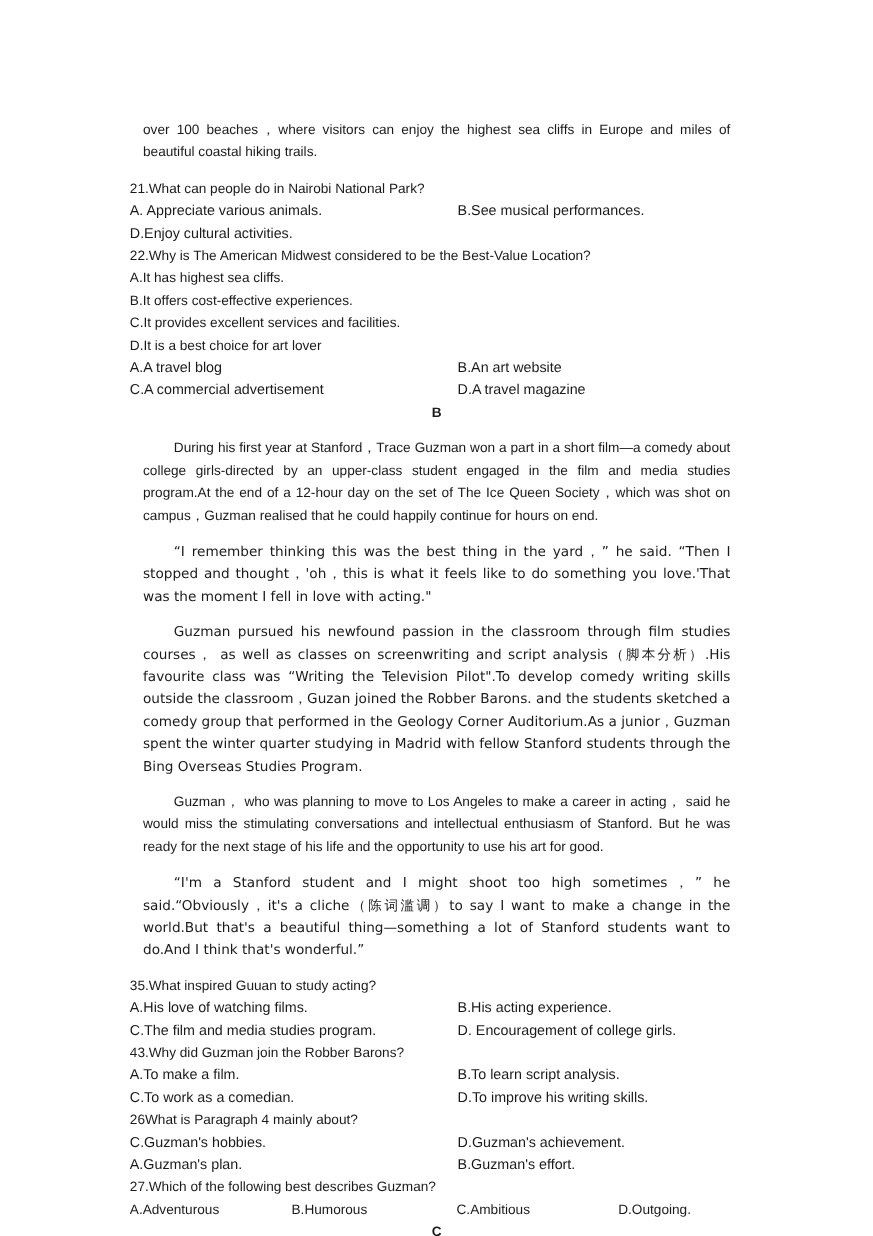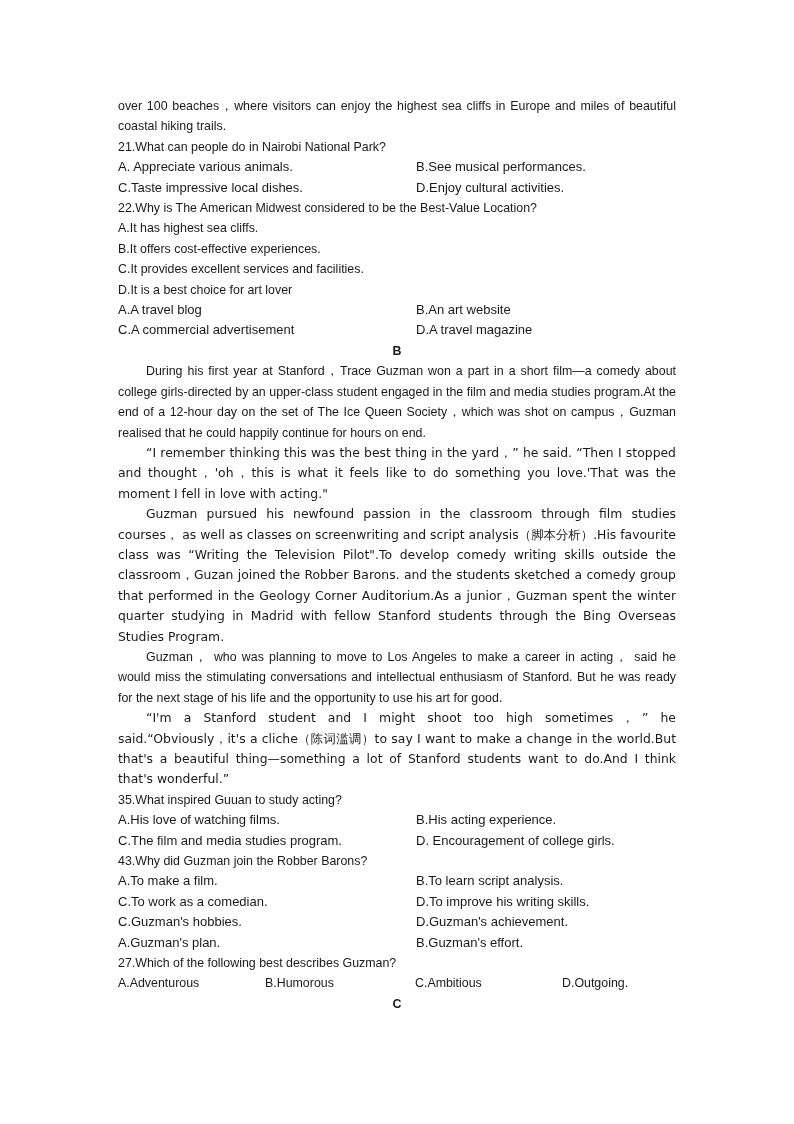--- a/index.html
+++ b/index.html
@@ -23,21 +23,21 @@
   }
   .content {
     width: 558px;
   }
   
   .para {
     font-size: 12.4px;
     line-height: 20.4px;
     text-align: justify;
     text-justify: inter-word;
-    margin: 0;
+    margin: 12px;
     text-indent: 28px;
   }
   .para.cont {
     text-indent: 0;
   }
   .line {
     font-size: 12.4px;
     line-height: 20.4px;
     margin: 0;
     white-space: nowrap;
@@ -82,21 +82,20 @@
   <div class="content">
 
     <p class="para cont">over 100 beaches，where visitors can enjoy the highest sea cliffs in Europe and miles of beautiful coastal hiking trails.</p>
 
     <p class="qline">21.What can people do in Nairobi National Park?</p>
     <div class="opt-row">
       <span class="col-a">A. Appreciate various animals.</span>
       <span class="col-b">B.See musical performances.</span>
     </div>
     <div class="opt-row">
-      <span class="col-a">C.Taste impressive local dishes.</span>
       <span class="col-b">D.Enjoy cultural activities.</span>
     </div>
 
     <p class="qline">22.Why is The American Midwest considered to be the Best-Value Location?</p>
     <p class="line">A.It has highest sea cliffs.</p>
     <p class="line">B.It offers cost-effective experiences.</p>
     <p class="line">C.It provides excellent services and facilities.</p>
     <p class="line">D.It is a best choice for art lover</p>
 
     <div class="opt-row">
@@ -129,20 +128,21 @@
     <p class="qline">43.Why did Guzman join the Robber Barons?</p>
     <div class="opt-row">
       <span class="col-a">A.To make a film.</span>
       <span class="col-b">B.To learn script analysis.</span>
     </div>
     <div class="opt-row">
       <span class="col-a">C.To work as a comedian.</span>
       <span class="col-b">D.To improve his writing skills.</span>
     </div>
 
+    <p class="qline">26What is Paragraph 4 mainly about?</p>
     <div class="opt-row">
       <span class="col-a">C.Guzman's hobbies.</span>
       <span class="col-b">D.Guzman's achievement.</span>
     </div>
     <div class="opt-row">
       <span class="col-a">A.Guzman's plan.</span>
       <span class="col-b">B.Guzman's effort.</span>
     </div>
 
     <p class="qline">27.Which of the following best describes Guzman?</p>

